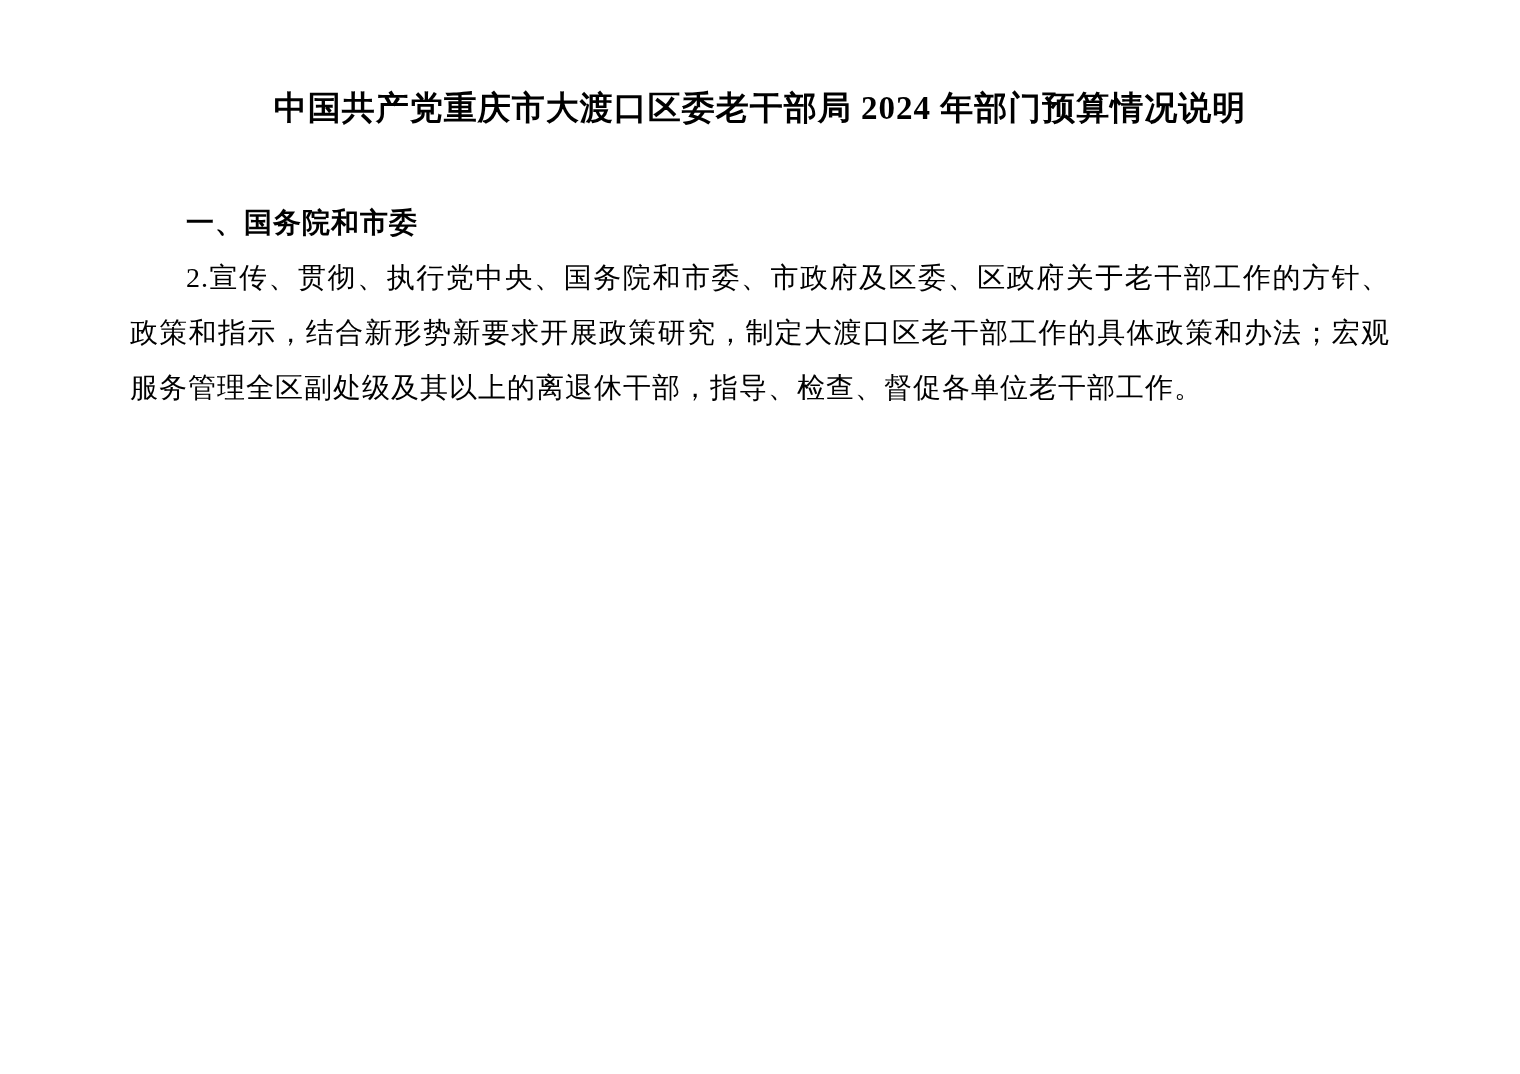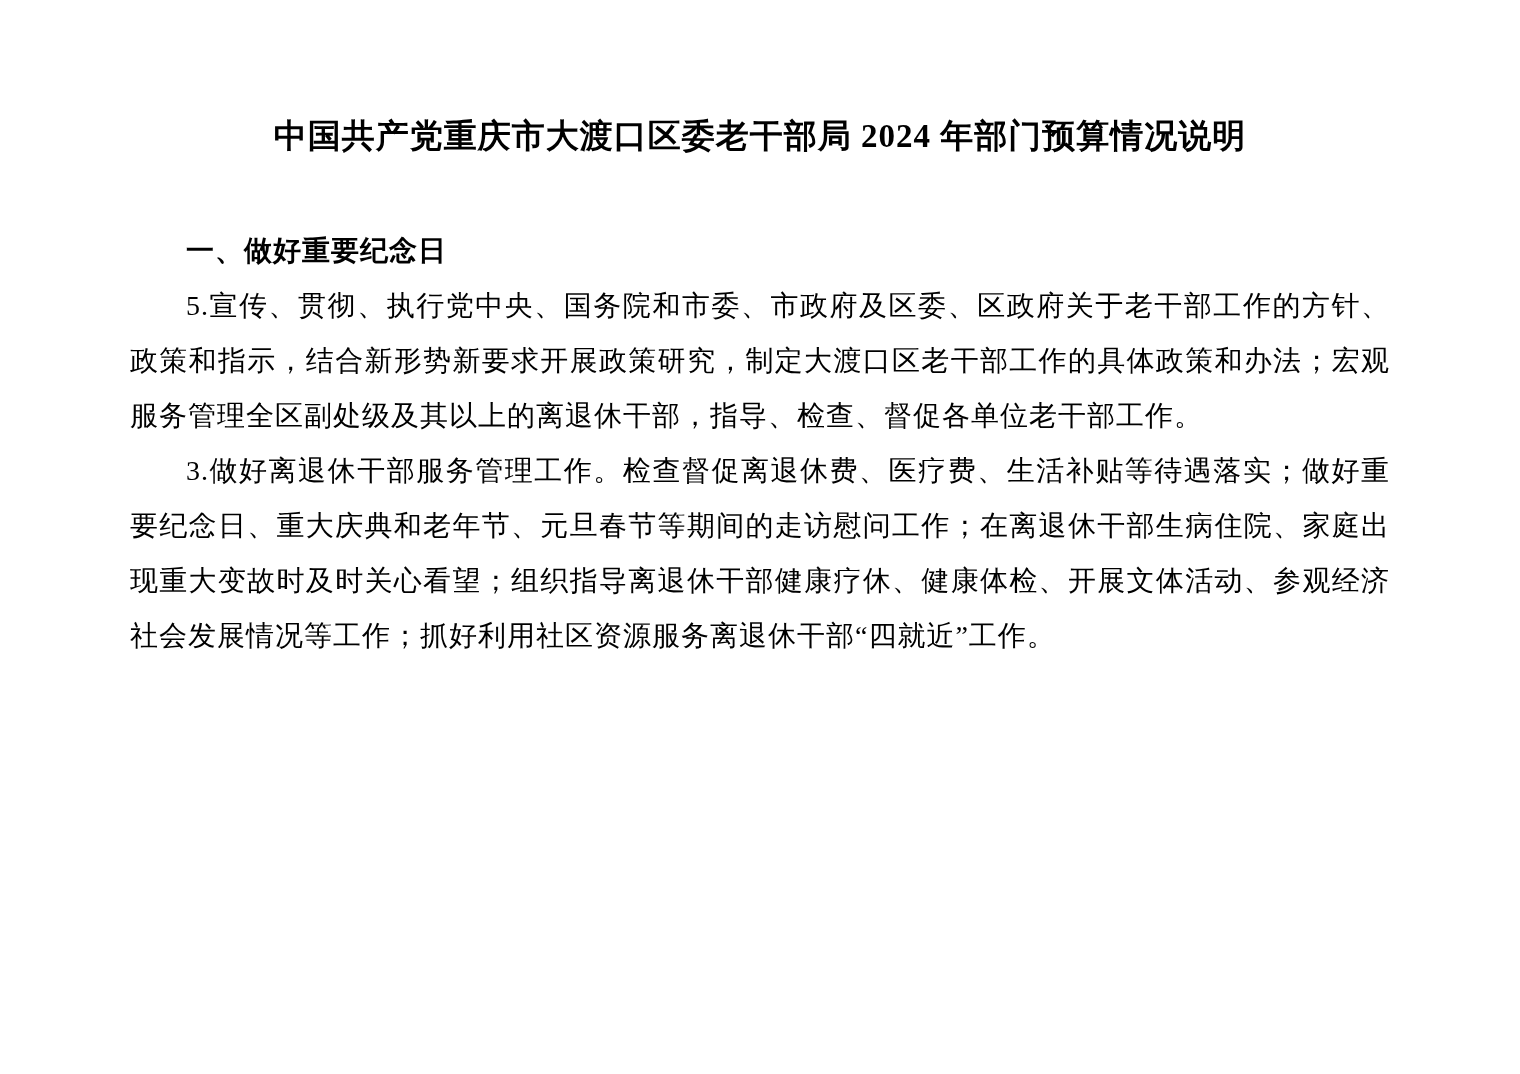--- a/index.html
+++ b/index.html
@@ -10,21 +10,21 @@
     color: #000000;
     overflow: hidden;
   }
   .page {
     width: 1520px;
     height: 1074px;
     background: #ffffff;
     padding: 0 130px;
   }
   .doc-title {
-    margin-top: 113px;
+    margin-top: 85px;
     text-align: center;
     font-family: "Liberation Serif", "DejaVu Serif", serif;
     font-weight: bold;
     font-size: 33px;
     line-height: 46px;
     letter-spacing: 1px;
   }
   .section-heading {
     margin-top: 64px;
     font-family: "Liberation Sans", "DejaVu Sans", sans-serif;
@@ -52,21 +52,20 @@
     letter-spacing: 1px;
   }
 </style>
 </head>
 <body>
 
 <div class="page">
 
   <h1 class="doc-title">中国共产党重庆市大渡口区委老干部局 2024 年部门预算情况说明</h1>
 
-  <h2 class="section-heading">一、做好重要纪念日</h2>
+  <h2 class="section-heading">一、国务院和市委</h2>
 
 
-  <p class="body-paragraph">5.宣传、贯彻、执行党中央、国务院和市委、市政府及区委、区政府关于老干部工作的方针、政策和指示，结合新形势新要求开展政策研究，制定大渡口区老干部工作的具体政策和办法；宏观服务管理全区副处级及其以上的离退休干部，指导、检查、督促各单位老干部工作。</p>
+  <p class="body-paragraph">2.宣传、贯彻、执行党中央、国务院和市委、市政府及区委、区政府关于老干部工作的方针、政策和指示，结合新形势新要求开展政策研究，制定大渡口区老干部工作的具体政策和办法；宏观服务管理全区副处级及其以上的离退休干部，指导、检查、督促各单位老干部工作。</p>
 
 
-  <p class="body-paragraph">3.做好离退休干部服务管理工作。检查督促离退休费、医疗费、生活补贴等待遇落实；做好重要纪念日、重大庆典和老年节、元旦春节等期间的走访慰问工作；在离退休干部生病住院、家庭出现重大变故时及时关心看望；组织指导离退休干部健康疗休、健康体检、开展文体活动、参观经济社会发展情况等工作；抓好利用社区资源服务离退休干部“四就近”工作。</p>
 
 </div>
 
 </body></html>

